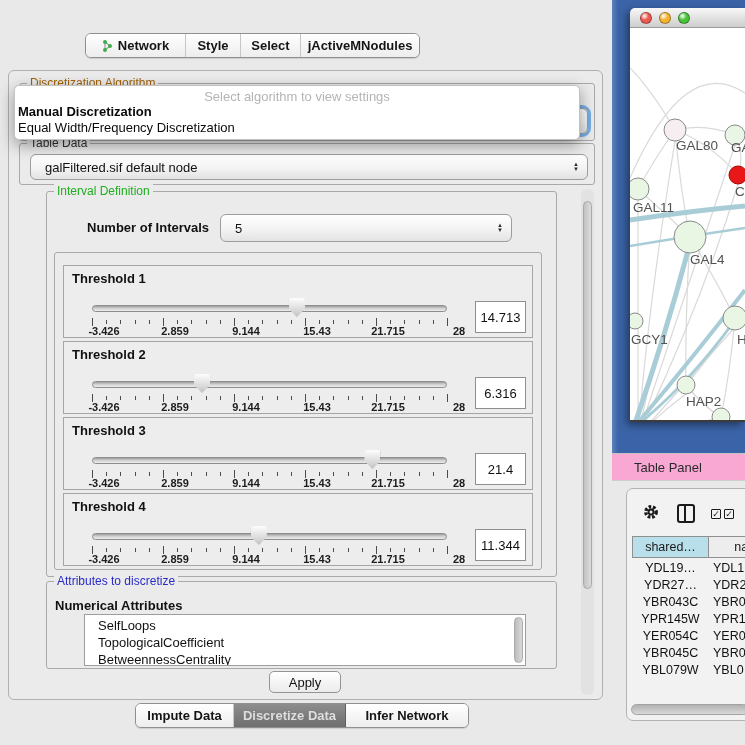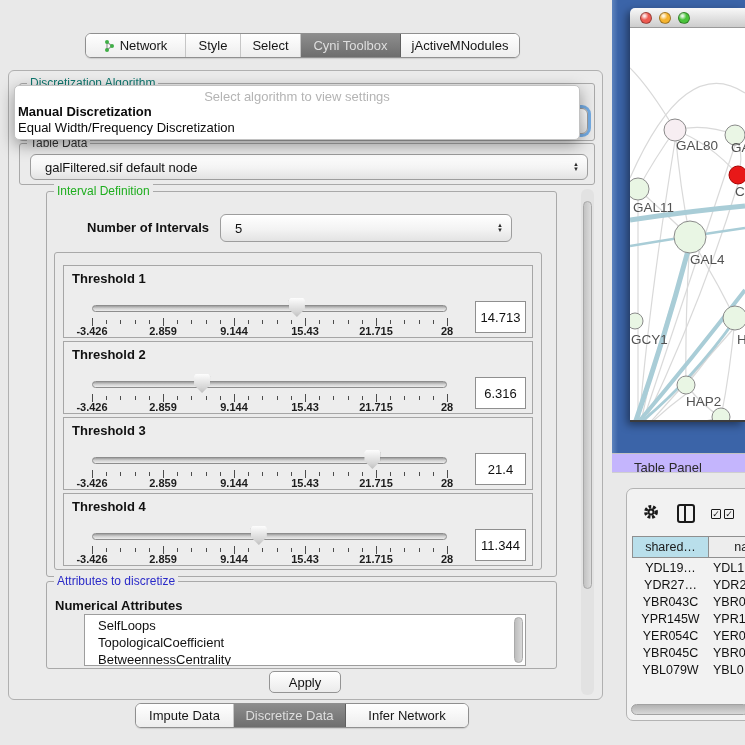--- a/index.html
+++ b/index.html
@@ -6,31 +6,31 @@
   .stage{position:relative;width:745px;height:745px;overflow:hidden;background:#e9e9e9;
          font-family:"Liberation Sans","DejaVu Sans",sans-serif;-webkit-font-smoothing:antialiased;}
   
   .control-panel{position:absolute;left:0;top:0;width:612px;height:745px;background:#e9e9e9;}
   .cp-titlebar{position:absolute;left:0;top:0;width:612px;height:24px;}
   .cp-title{position:absolute;left:8px;top:5px;font-size:13px;color:#1c1c1c;}
   .cp-float{position:absolute;right:24px;top:8px;width:9px;height:9px;border:2px solid #111;border-radius:1px;}
   .cp-close{position:absolute;right:7px;top:4px;font-size:13px;font-weight:700;color:#111;}
   .seg{position:absolute;display:flex;border:1px solid #8f8f8f;border-radius:6px;overflow:hidden;
        background:#fff;box-shadow:0 1px 1px rgba(0,0,0,.12);}
-  .seg-item{display:flex;align-items:center;justify-content:center;gap:5px;font-size:13px;font-weight:400;
+  .seg-item{display:flex;align-items:center;justify-content:center;gap:5px;font-size:13px;font-weight:700;
             color:#151515;background:linear-gradient(#ffffff,#ededed);border-right:1px solid #c6c6c6;box-sizing:border-box;}
   .seg-item:last-child{border-right:none;}
   .seg-item.selected{background:linear-gradient(#8d8d8d,#6e6e6e);color:#dedede;border-right:1px solid #5f5f5f;}
   .top-seg{left:85px;top:33px;height:23px;}
   .bottom-seg{left:135px;top:703px;height:23px;}
   .content-panel{position:absolute;left:8px;top:70px;width:595px;height:630px;background:#ebebeb;
                  border:1px solid #b0b0b0;border-radius:6px;box-sizing:border-box;}
   .group{position:absolute;border:1px solid #a9a9a9;border-radius:3px;box-sizing:border-box;}
   .group-label{position:absolute;top:-8px;left:7px;background:#ebebeb;padding:0 3px;font-size:12px;line-height:14px;white-space:nowrap;}
-  .gl-gray{color:#0f766e;}
+  .gl-gray{color:#a16207;}
   .gl-green{color:#1fae1f;}
   .gl-blue{color:#2a2ac8;}
   .combo{position:absolute;height:26px;border:1px solid #9d9d9d;border-radius:6px;box-sizing:border-box;
          background:linear-gradient(#ffffff,#f3f3f3 55%,#e3e3e3);display:flex;align-items:center;
          box-shadow:inset 0 1px 0 #fff;}
   .combo-text{flex:1;padding-left:14px;font-size:13px;color:#111;}
   .combo-spinner{display:flex;flex-direction:column;align-items:center;justify-content:center;width:22px;
                  font-size:6px;line-height:5px;color:#2d2d2d;}
   .focus-combo{box-shadow:0 0 0 3px rgba(88,158,228,.8);}
   .popup{position:absolute;left:5px;top:14px;width:566px;height:55px;background:#fff;border:1px solid #c2c2c2;
@@ -46,21 +46,21 @@
   .thr-track{position:absolute;left:28px;top:39px;width:355px;height:7px;border-radius:4px;border:1px solid #8d8d8d;
              background:linear-gradient(#9d9d9d,#cfcfcf 45%,#ededed);box-sizing:border-box;}
   .thr-handle{position:absolute;top:32px;width:16px;height:19px;
               background:linear-gradient(#fdfdfd,#d6d6d6 70%,#bfbfbf);
               clip-path:polygon(10% 0,90% 0,100% 12%,100% 58%,50% 100%,0 58%,0 12%);
               filter:drop-shadow(0 0 1px #777);}
   .thr-ticks{position:absolute;left:28px;top:52px;width:355px;height:8px;}
   .thr-tick{position:absolute;top:2px;width:1px;height:4px;background:#4c4c4c;}
   .thr-tick.major{top:0;height:8px;}
   .thr-labels{position:absolute;left:28px;top:59px;width:355px;height:12px;}
-  .thr-ticklabel{position:absolute;transform:translateX(-50%);font-size:11px;font-weight:600;color:#1c1c1c;white-space:nowrap;}
+  .thr-ticklabel{position:absolute;transform:translateX(-50%);font-size:11px;font-weight:600;color:#1c1c1c;white-space:nowrap;margin-left:12px;}
   .thr-value{position:absolute;left:411px;top:35px;width:51px;height:32px;background:#fff;border:1px solid #8f8f8f;
              box-sizing:border-box;display:flex;align-items:center;justify-content:center;font-size:13px;color:#111;}
   
   .attr-title{position:absolute;font-size:13px;font-weight:700;color:#111;}
   .listbox{position:absolute;background:#fff;border:1px solid #9d9d9d;box-sizing:border-box;overflow:hidden;}
   .listbox ul{margin:0;padding:2px 0 0 13px;list-style:none;}
   .listbox li{font-size:13px;color:#111;line-height:17px;}
   .list-vthumb{position:absolute;right:2px;top:2px;width:9px;height:46px;border-radius:5px;
                background:linear-gradient(90deg,#bdbdbd,#d9d9d9);border:1px solid #aaa;box-sizing:border-box;}
   .apply-btn{position:absolute;left:260px;top:600px;width:72px;height:22px;border:1px solid #949494;border-radius:5px;
@@ -71,21 +71,21 @@
                 background:linear-gradient(90deg,#c2c2c2,#dcdcdc);border:1px solid #a8a8a8;box-sizing:border-box;}
   
   .desktop{position:absolute;left:612px;top:0;width:133px;height:453px;
            background:linear-gradient(90deg,#5d83bd,#3b64a8 6px);}
   .net-window{position:absolute;left:630px;top:8px;width:115px;height:414px;border-radius:5px 0 0 0;
               box-shadow:-3px 3px 8px rgba(0,0,0,.45);border-bottom:2px solid #3c3c3c;box-sizing:border-box;}
   .net-titlebar{position:absolute;left:0;top:0;width:115px;height:20px;border-radius:5px 0 0 0;
                 background:linear-gradient(#f8f8f8,#cdcdcd);border-bottom:1px solid #9a9a9a;box-sizing:border-box;}
   .tlight{position:absolute;top:4px;width:12px;height:12px;border-radius:50%;box-sizing:border-box;}
   .net-canvas{position:absolute;left:0;top:20px;width:115px;height:392px;background:#fff;overflow:hidden;}
-  .tp-header{position:absolute;left:612px;top:453px;width:133px;height:20px;background:#c4b5fd;
+  .tp-header{position:absolute;left:612px;top:453px;width:133px;height:28px;background:#f9a8d4;
              border-top:1px solid #c2c2c2;border-bottom:1px solid #cfcfcf;box-sizing:border-box;}
   .tp-header span{position:absolute;left:22px;top:6px;font-size:13px;color:#2a2a2a;}
   .tp-body{position:absolute;left:612px;top:481px;width:133px;height:264px;background:#e9e9e9;}
   .tp-card{position:absolute;left:14px;top:7px;width:130px;height:233px;background:#f2f2f2;
            border:1px solid #b3b3b3;border-radius:7px 0 0 7px;box-sizing:border-box;}
   .tp-toolbar{position:absolute;left:0;top:0;width:100%;height:46px;}
   .gear{position:absolute;left:16px;top:15px;}
   .cols-icon{position:absolute;left:50px;top:15px;width:14px;height:15px;border:2px solid #1a1a1a;border-radius:3px;}
   .cols-icon:before{content:"";position:absolute;left:5px;top:0;width:2px;height:15px;background:#1a1a1a;}
   .chk{position:absolute;top:20px;width:10px;height:10px;border:1.5px solid #1a1a1a;border-radius:1px;box-sizing:border-box;
@@ -114,23 +114,20 @@
             <circle cx="3" cy="11" r="2" fill="#3fae46"></circle>
             <circle cx="8" cy="7" r="2" fill="#3fae46"></circle>
           </svg>
           <span>Network</span>
         </div>
         <div class="seg-item" style="width: 55px;">
           <span>Style</span>
         </div>
         <div class="seg-item" style="width: 60px;">
           <span>Select</span>
-        </div>
-        <div class="seg-item selected" style="width: 100px;">
-          <span>Cyni Toolbox</span>
         </div>
         <div class="seg-item" style="width: 118px;">
           <span>jActiveMNodules</span>
         </div>
       </div>
 
     <div class="content-panel">
 
       <div class="group" style="left:10px;top:12px;width:576px;height:58px;">
         <span class="group-label gl-gray">Discretization Algorithm</span>

